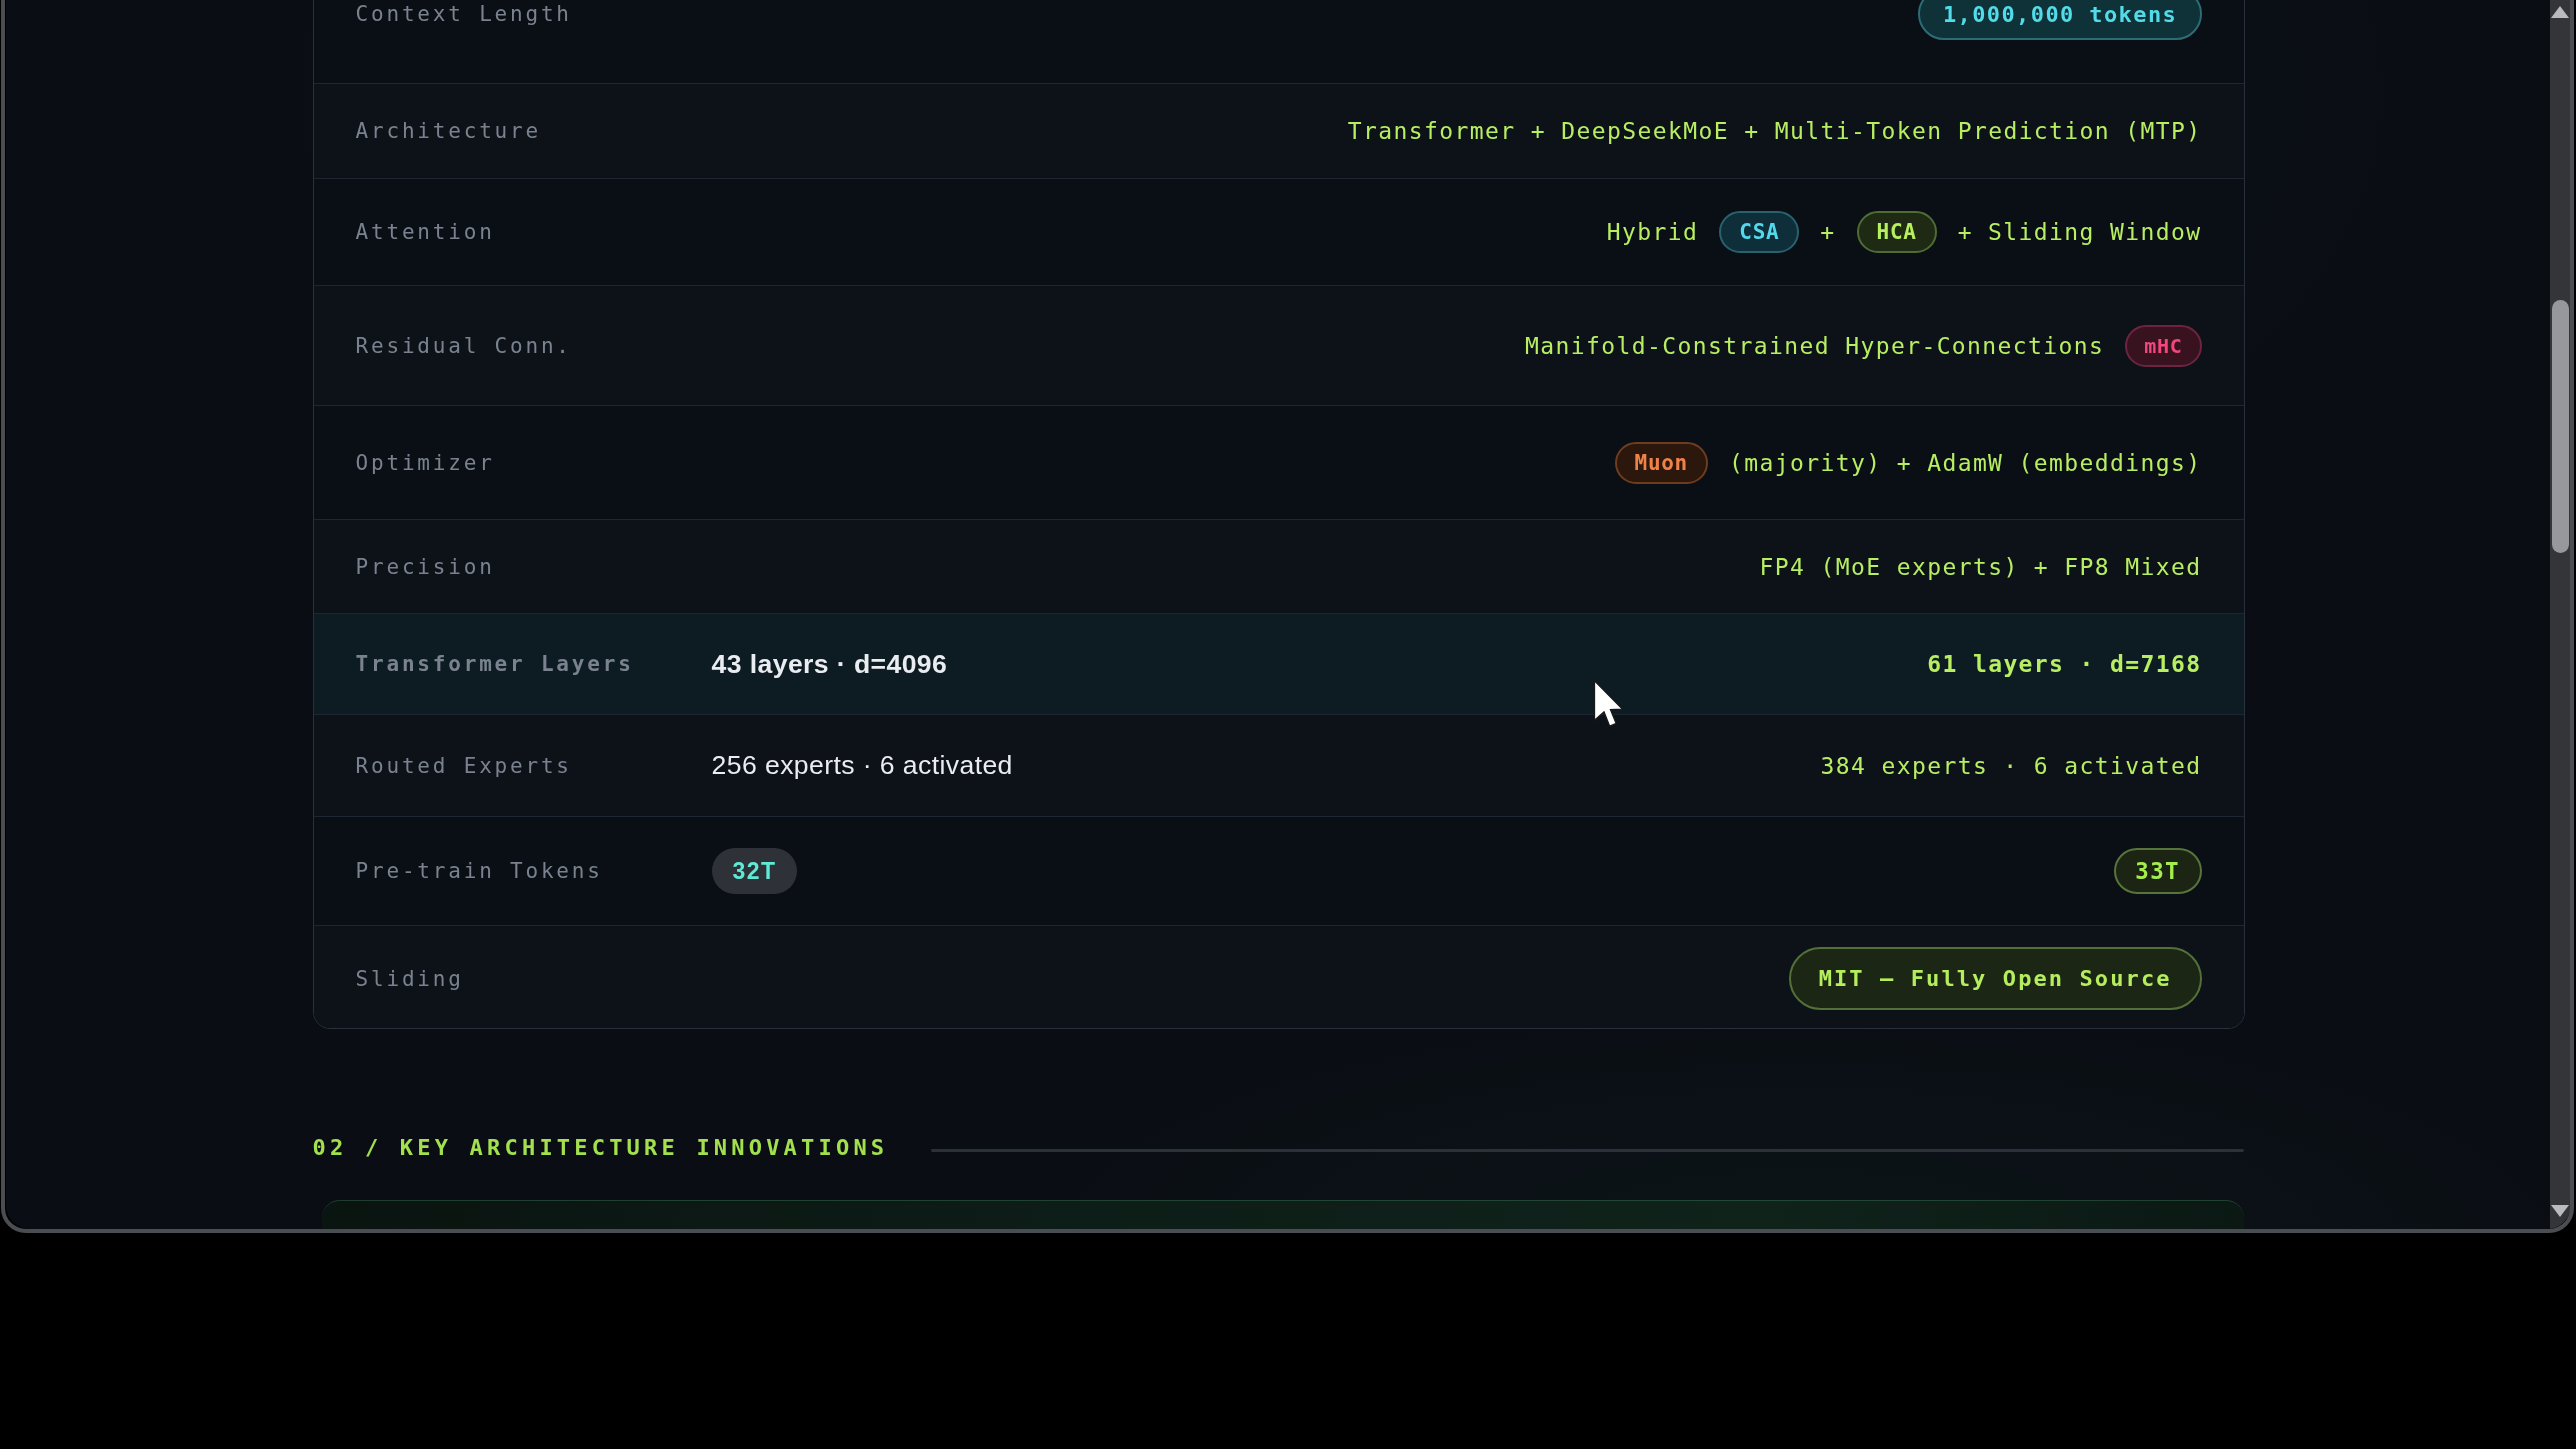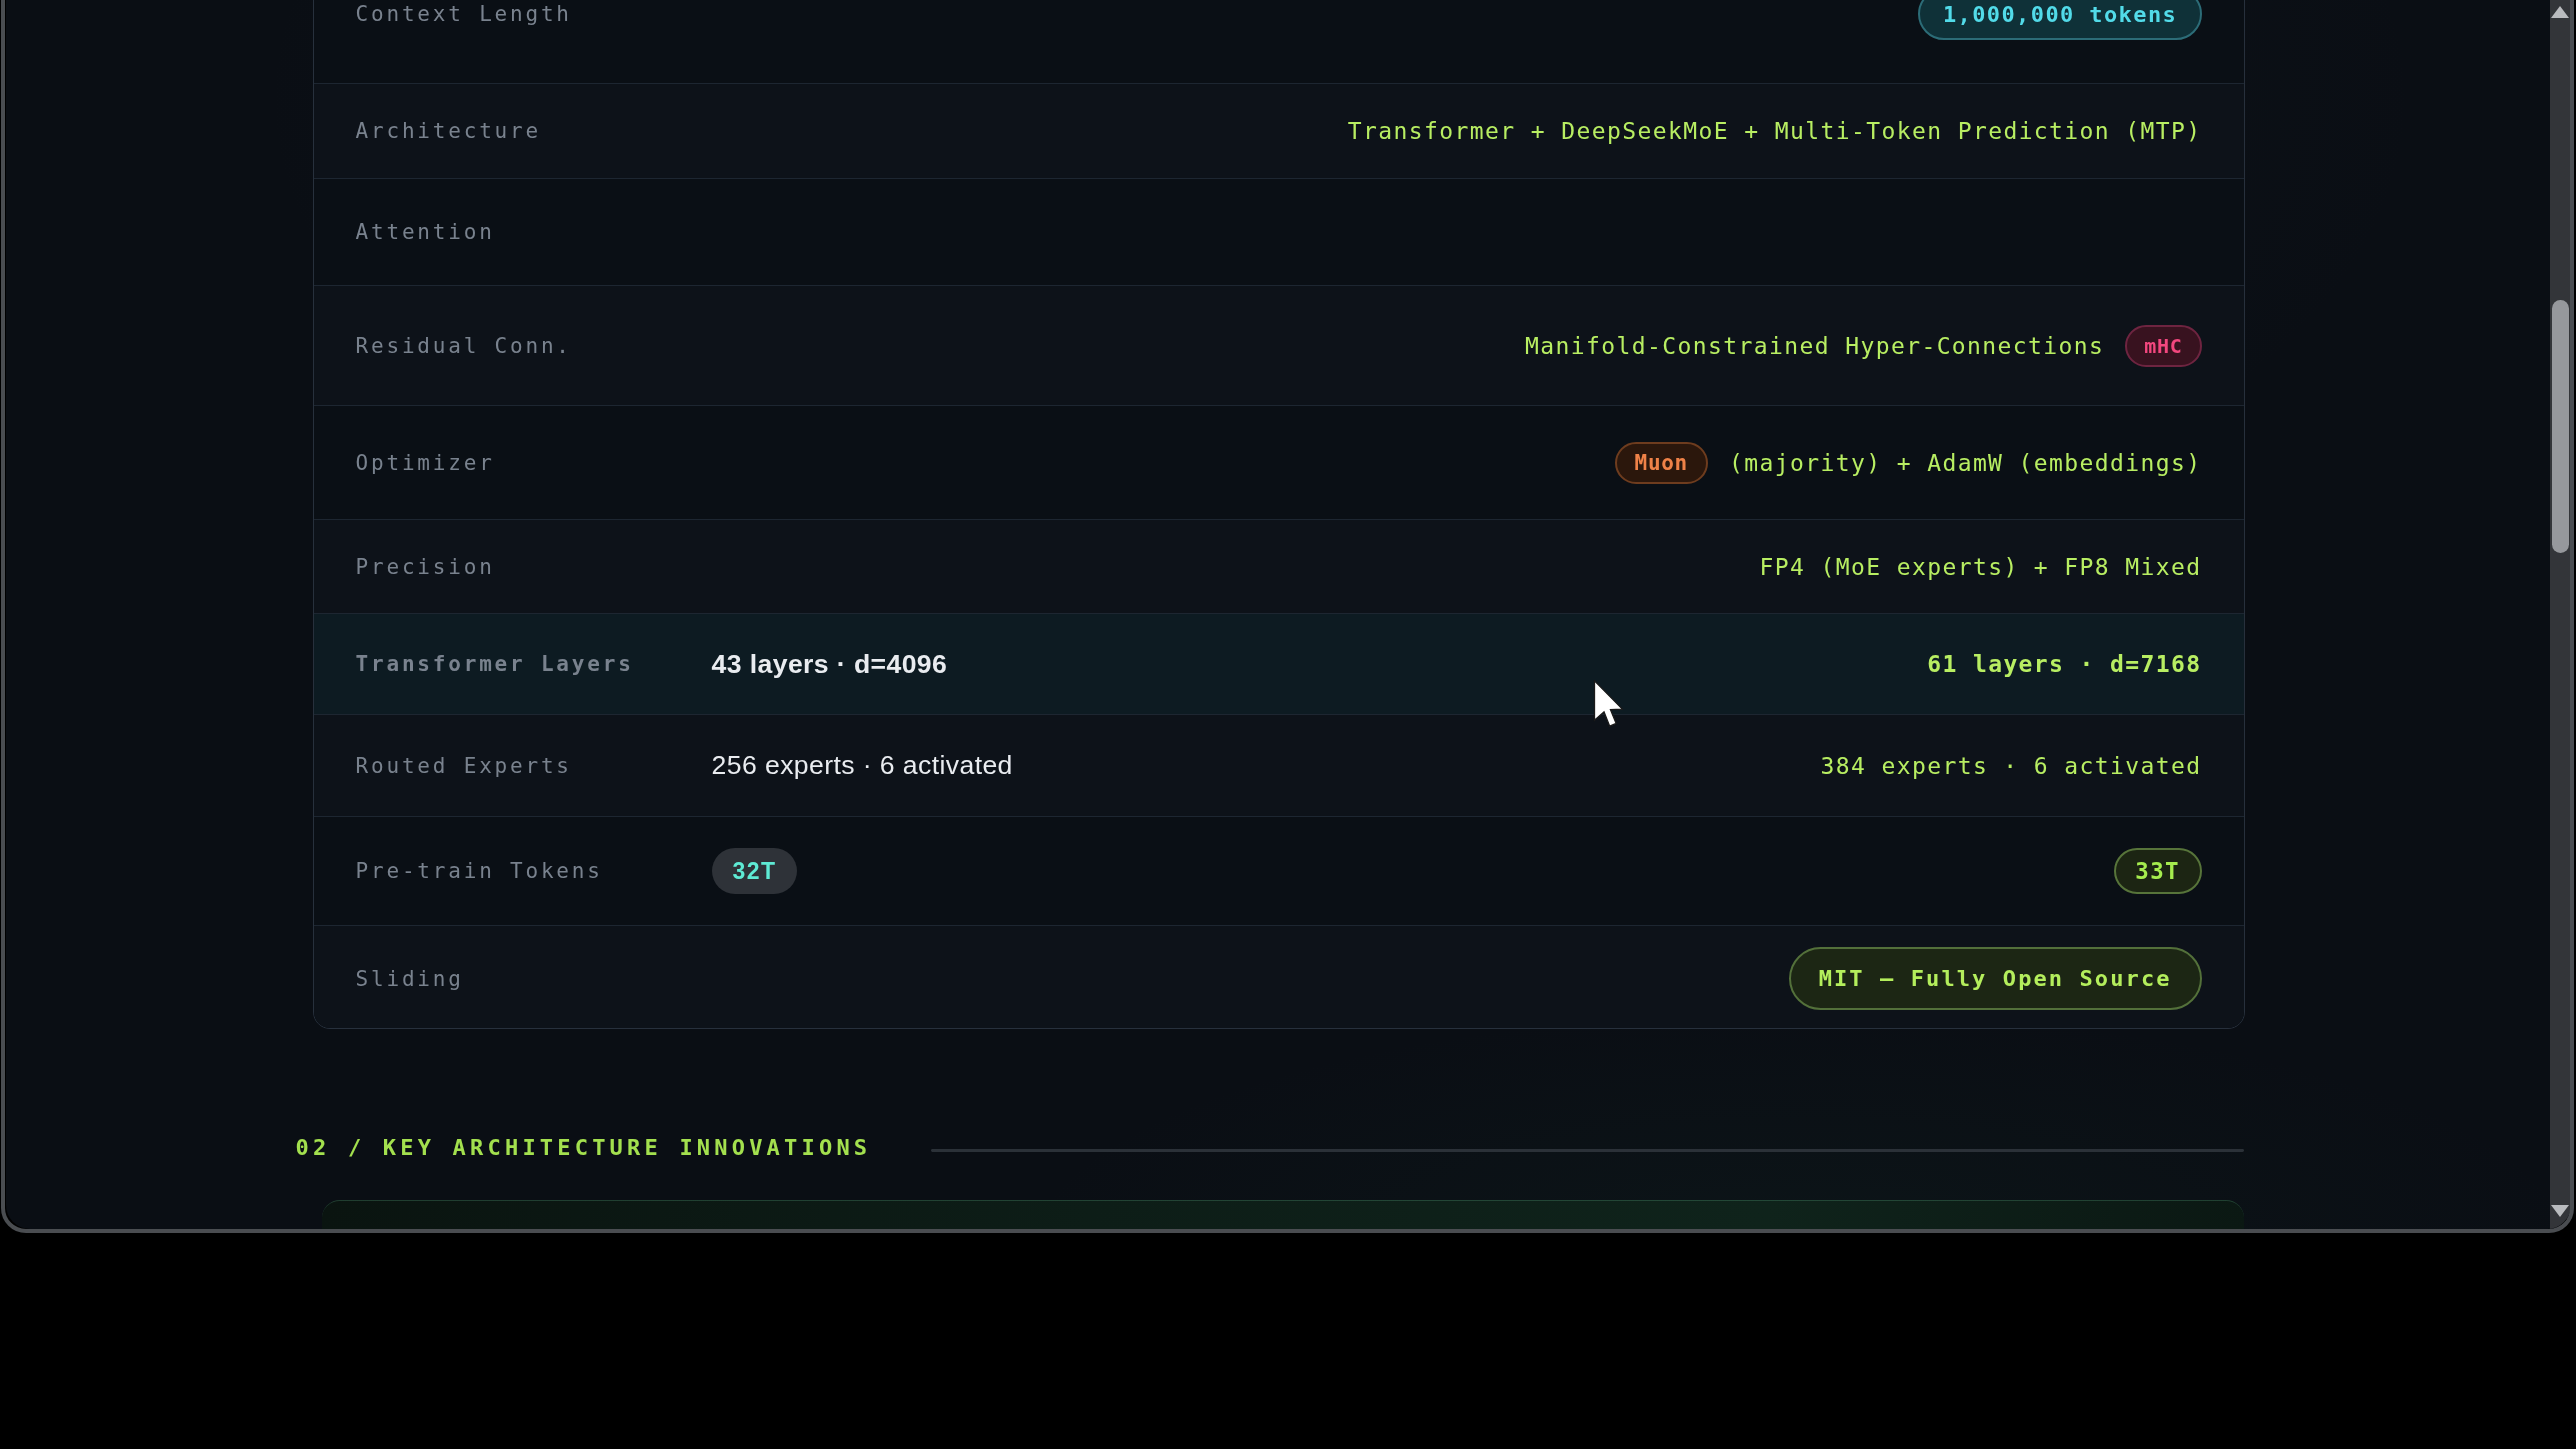--- a/index.html
+++ b/index.html
@@ -45,21 +45,21 @@
   .b-tokens { background:#0f3138; border:2.1px solid #2c6c77; color:#52dbe9; font-size:22px; padding:11.2px 22.4px; letter-spacing:1.4px; }
   .b-csa    { background:#0e2f3a; border:2.1px solid #29616e; color:#54d9ea; font-size:21px; padding:7px 18px; letter-spacing:0.7px; }
   .b-hca    { background:#1e2a14; border:2.1px solid #4f6c33; color:#b7ef5f; font-size:21px; padding:7px 18px; letter-spacing:0.7px; }
   .b-mhc    { background:#38121f; border:2.1px solid #6e2440; color:#f2477e; font-size:20px; padding:7px 17px; letter-spacing:0.7px; }
   .b-muon   { background:#2b170c; border:2.1px solid #6e3c1e; color:#ef8248; font-size:21px; padding:7px 18px; letter-spacing:0.7px;text-align:right; }
   .b-32t    { background:#2e3238; border:none; color:#5eead4; font-size:23px; padding:9.8px 21px; letter-spacing:1.4px; }
   .b-33t    { background:#1c2513; border:2.1px solid #57743a; color:#a5ec4e; font-size:22.4px; padding:8.4px 19.6px; letter-spacing:1.4px; }
   .b-mit    { background:#1c2614; border:2.1px solid #53703a; color:#b4ee5c; font-size:22px; padding:17px 28px; letter-spacing:2.1px; }
 
   
-  .section-heading { position:absolute; left:290px; top:1135px; color:#a3e04e;
+  .section-heading { position:absolute; left:307px; top:1135px; color:#a3e04e;
                      font-size:22px; font-weight:bold; letter-spacing:4.2px; white-space:nowrap; }
   .section-rule { position:absolute; left:925px; top:1149px; width:1313px; height:2.8px;
                   background:#2b3138; border-radius:1.4px; }
 
   
   .next-panel { position:absolute; left:316px; top:1200px; width:1922px; height:42px;
                 border-radius:18px 18px 0 0;
                 background:linear-gradient(100deg,#0a1410 0%,#0d1d17 40%,#0f231b 75%,#0b1813 100%);
                 border-top:1.4px solid rgba(90,170,130,0.28); }
 
@@ -92,20 +92,27 @@
 
     <div class="row light rh-arch">
       <div class="lbl">Architecture</div>
       <div class="rightval">
         <span>Transformer + DeepSeekMoE + Multi-Token Prediction (MTP)</span>
       </div>
     </div>
 
     <div class="row rh-attn">
       <div class="lbl">Attention</div>
+      <div class="rightval">
+        <span>Hybrid</span>
+        <span class="badge b-csa">CSA</span>
+        <span>+</span>
+        <span class="badge b-hca">HCA</span>
+        <span>+ Sliding Window</span>
+      </div>
     </div>
 
     <div class="row light rh-res">
       <div class="lbl">Residual Conn.</div>
       <div class="rightval">
         <span>Manifold-Constrained Hyper-Connections</span>
         <span class="badge b-mhc">mHC</span>
       </div>
     </div>
 

